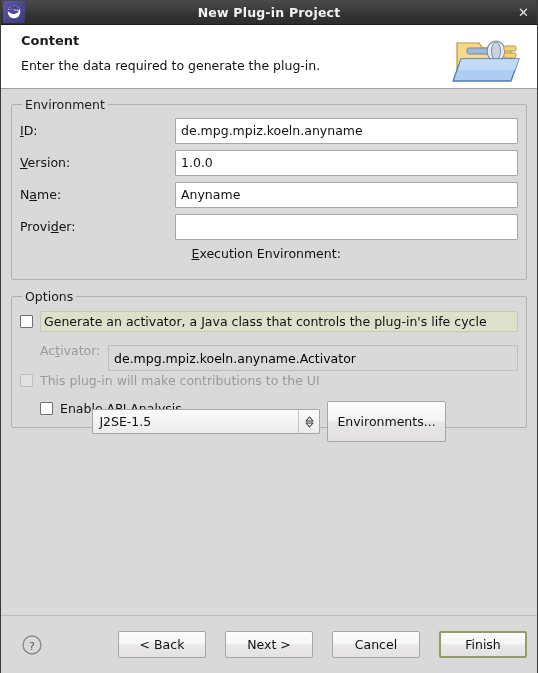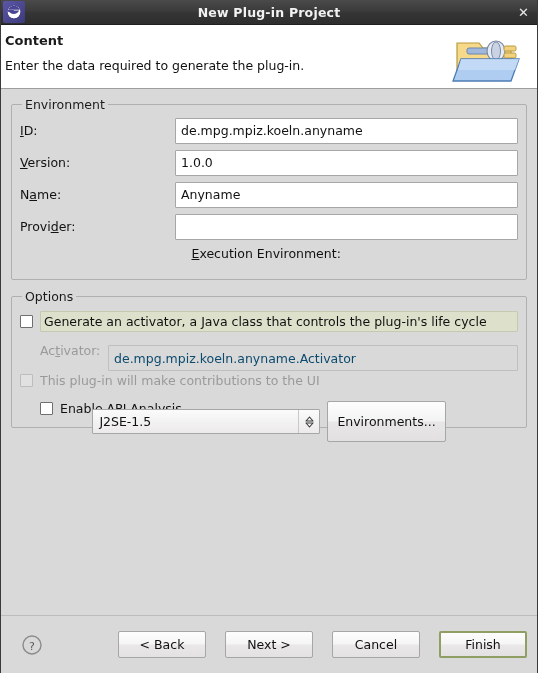--- a/index.html
+++ b/index.html
@@ -67,21 +67,21 @@
     cursor: pointer;
     font-family: "DejaVu Sans", sans-serif;
   }
 
   
   .header {
     position: relative;
     flex: 0 0 64px;
     background: #ffffff;
     border-bottom: 1px solid #9e9e9e;
-    padding: 8px 12px 0 4px;
+    padding: 8px 12px 0 20px;
     box-sizing: border-box;
   }
   .header-title {
     font-size: 13px;
     font-weight: bold;
     color: #1b1b1b;
     margin: 0 0 10px 0;
   }
   .header-desc {
     font-size: 12.5px;
@@ -146,21 +146,21 @@
     font-size: 12.5px;
     color: #111111;
     padding: 12px 5px;
     border-radius: 1px;
     outline: none;
   }
   input.textfield:disabled,
   input.textfield.disabled {
     background: #d9d9d9;
     border-color: #bfbfbf;
-    color: #0c4a6e;
+    color: #000000;
     margin-top: 15px;
   }
 
   
   .combo-wrap {
     flex: 1 1 auto;
     display: flex;
     align-items: center;
   }
   .combo {

